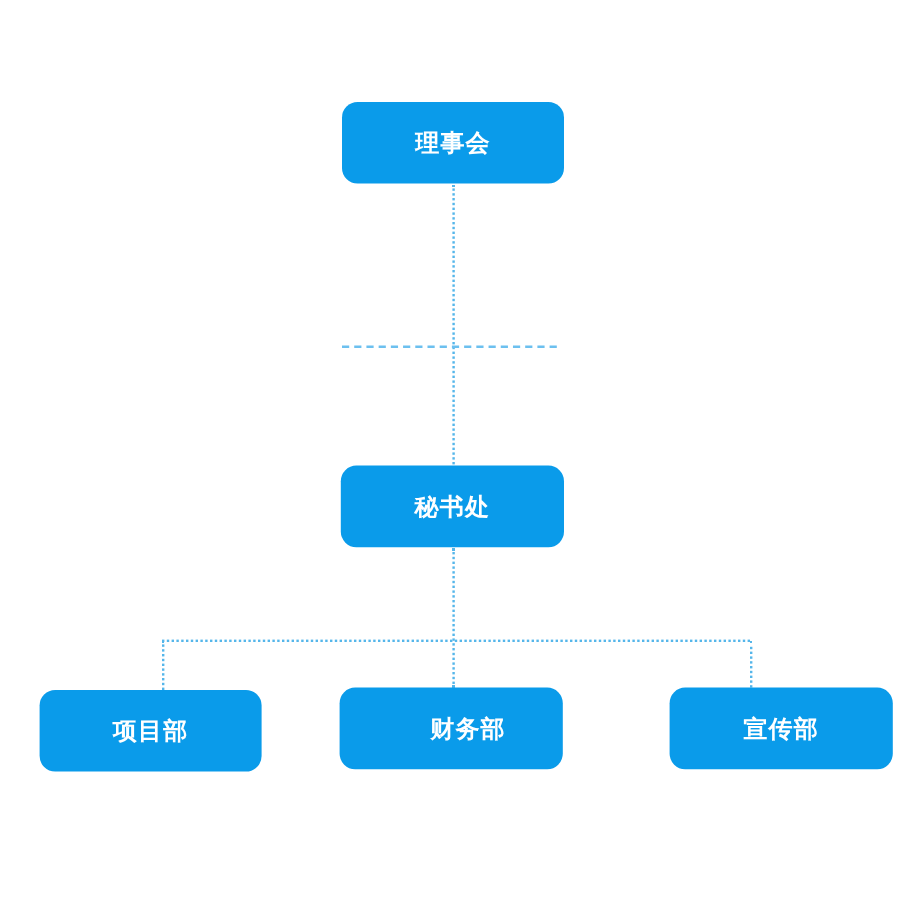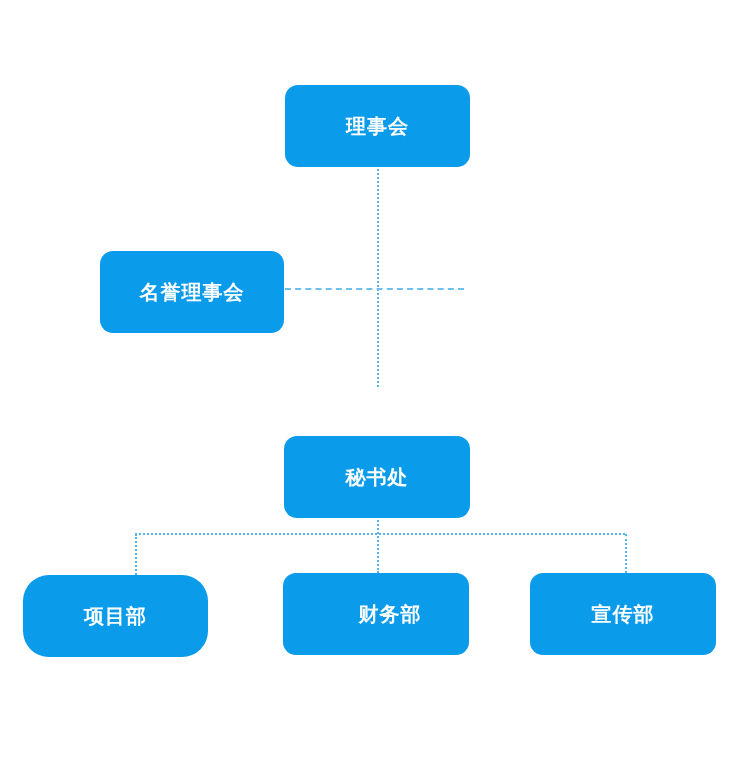--- a/index.html
+++ b/index.html
@@ -10,21 +10,21 @@
   }
   .canvas {
     position: relative;
     width: 750px;
     height: 770px;
     background: #ffffff;
     overflow: hidden;
   }
   .node {
     position: absolute;
-    height: 82px;
+    height: 68px;
     background: #0a9bea;
     border-radius: 13px;
     display: flex;
     align-items: center;
     justify-content: center;
     color: #ffffff;
     font-size: 20px;
     font-weight: bold;
     letter-spacing: 1px;
     box-sizing: border-box;
@@ -42,24 +42,24 @@
   }
   .connector.hline-dotted {
     height: 0;
     border-top: 2px dotted #55b6ea;
   }
 
   
   .n-board        { left: 285px; top:  85px; width: 185px; }
   .n-honorary     { left: 100px; top: 251px; width: 184px; }
   .n-supervisory  { left: 465px; top: 250px; width: 185px; }
-  .n-secretariat  { left: 284px; top: 388px; width: 186px; margin-top: 48px; }
-  .n-project      { left:  23px; top: 575px; width: 185px; border-radius: 26px; }
+  .n-secretariat  { left: 284px; top: 388px; width: 186px; }
+  .n-project      { left:  33px; top: 575px; width: 185px; }
   .n-finance      { left: 283px; top: 573px; width: 186px; padding-left: 28px; }
-  .n-publicity    { left: 530px; top: 573px; width: 186px; }
+  .n-publicity    { left: 558px; top: 573px; width: 186px; }
 
   
   .c-board-to-secretariat   { left: 377px; top: 154px; height: 233px; }
   .c-honorary-to-supervisory{ left: 285px; top: 288px; width: 179px; }
   .c-secretariat-down       { left: 377px; top: 457px; height: 116px; }
   .c-branch-horizontal      { left: 135px; top: 533px; width: 490px; }
   .c-drop-project           { left: 135px; top: 534px; height: 41px; }
   .c-drop-publicity         { left: 625px; top: 534px; height: 39px; }
 </style>
 </head>
@@ -71,23 +71,20 @@
   <div class="connector hline-dashed c-honorary-to-supervisory"></div>
   <div class="connector vline c-secretariat-down"></div>
   <div class="connector hline-dotted c-branch-horizontal"></div>
   <div class="connector vline c-drop-project"></div>
   <div class="connector vline c-drop-publicity"></div>
 
   <div class="node n-board">
     <span>理事会</span>
   </div>
 
-  <div class="node n-honorary">
-    <span>名誉理事会</span>
-  </div>
 
 
   <div class="node n-secretariat">
     <span>秘书处</span>
   </div>
 
   <div class="node n-project">
     <span>项目部</span>
   </div>
 

